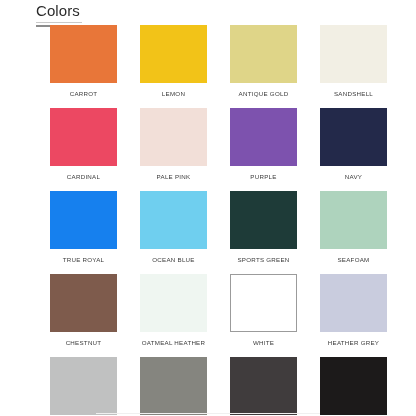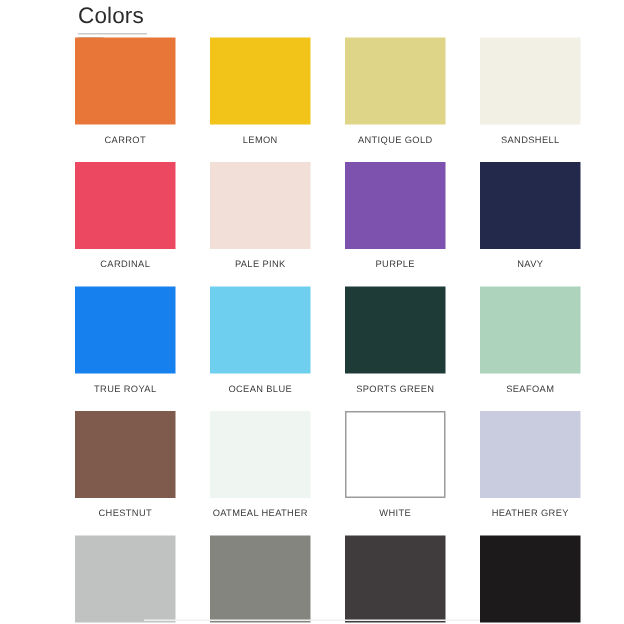--- a/index.html
+++ b/index.html
@@ -18,21 +18,21 @@
     position: relative;
     width: 416px;
     height: 416px;
     box-sizing: border-box;
     padding: 0;
   }
 
   
   .heading-wrap {
     position: absolute;
-    left: 52px;
+    left: 36px;
     top: 2px;
     width: 330px;
   }
   .heading-title {
     font-size: 15px;
     font-weight: 400;
     color: #2b2b2b;
     letter-spacing: 0.1px;
     line-height: 18px;
     margin: 0;

